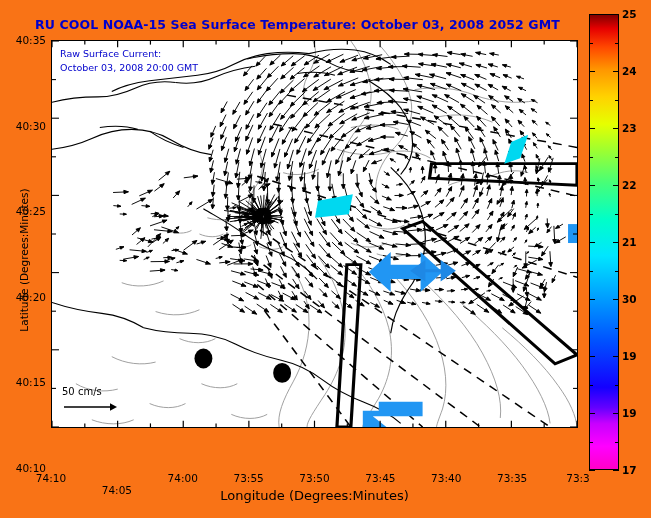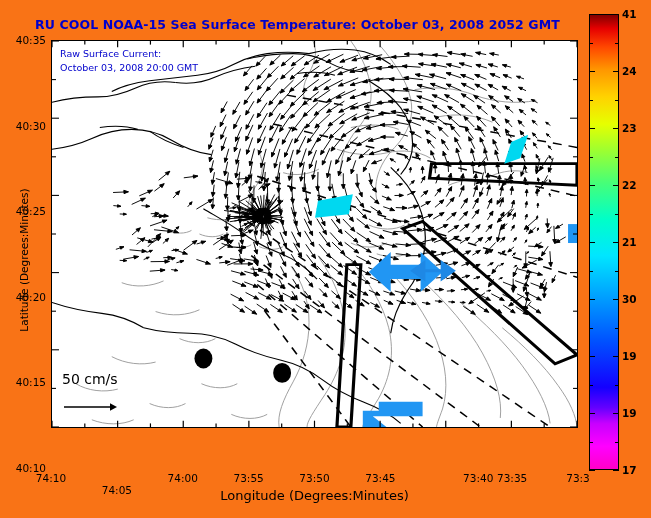--- a/index.html
+++ b/index.html
@@ -17,21 +17,21 @@
   
   #plot{position:absolute;left:51px;top:40px;width:527px;height:388px;
         border:1.5px solid #000;background:#fff;box-sizing:border-box;overflow:hidden;}
   #plotsvg{position:absolute;left:0;top:0;width:100%;height:100%;display:block;}
 
   .subtitle{position:absolute;left:8px;top:6px;font-size:9.5px;color:#0000cc;
             line-height:14px;white-space:nowrap;pointer-events:none;}
 
   
   .scalebox{position:absolute;left:10px;bottom:14px;width:96px;}
-  .scalebox .lbl{font-size:14px;color:#000;margin-bottom:14px;}
+  .scalebox .lbl{font-size:10px;color:#000;margin-bottom:4px;}
   .scalebox svg{display:block;}
 
   
   .xtick{position:absolute;top:472px;font-size:10.5px;color:#000;
          transform:translateX(-50%);white-space:nowrap;}
   .ytick{position:absolute;left:46px;font-size:10.5px;color:#000;
          transform:translateY(-50%);text-align:right;white-space:nowrap;}
   .ytick span{position:absolute;right:0;top:50%;transform:translateY(-50%);}
   .xlabel{position:absolute;left:51px;top:488px;width:527px;text-align:center;
           font-size:13px;color:#000;}
@@ -3414,21 +3414,21 @@
     </div>
   </div>
 
   <div id="xticks">
       <div class="xtick" style="left: 51px;">74:10</div>
       <div class="xtick" style="left: 116.875px; margin-top: 12px;">74:05</div>
       <div class="xtick" style="left: 182.75px;">74:00</div>
       <div class="xtick" style="left: 248.625px;">73:55</div>
       <div class="xtick" style="left: 314.5px;">73:50</div>
       <div class="xtick" style="left: 380.375px;">73:45</div>
-      <div class="xtick" style="left: 446.25px; margin-left: 32px;">73:40</div>
+      <div class="xtick" style="left: 446.25px;">73:40</div>
       <div class="xtick" style="left: 512.125px;">73:35</div>
       <div class="xtick" style="left: 578px;">73:3</div>
     </div>
   <div id="yticks">
       <div class="ytick" style="top: 40px; width: 0px;">
         <span>40:35</span>
       </div>
       <div class="ytick" style="top: 125.6px; width: 0px;">
         <span>40:30</span>
       </div>
@@ -3444,21 +3444,21 @@
       <div class="ytick" style="top: 468px; width: 0px;">
         <span>40:10</span>
       </div>
     </div>
 
   <div class="xlabel">Longitude (Degrees:Minutes)</div>
   <div class="ylabel">Latitude (Degrees:Minutes)</div>
 
   <div id="cbar"></div>
   <div id="cticks">
-      <div class="ctick" style="top: 14px;">41</div>
+      <div class="ctick" style="top: 14px;">25</div>
       <div class="ctickmark" style="top: 14px;"></div>
       <div class="ctickmark r" style="top: 14px;"></div>
       <div class="ctick" style="top: 71px;">24</div>
       <div class="ctickmark" style="top: 71px;"></div>
       <div class="ctickmark r" style="top: 71px;"></div>
       <div class="ctick" style="top: 128px;">23</div>
       <div class="ctickmark" style="top: 128px;"></div>
       <div class="ctickmark r" style="top: 128px;"></div>
       <div class="ctick" style="top: 185px;">22</div>
       <div class="ctickmark" style="top: 185px;"></div>

